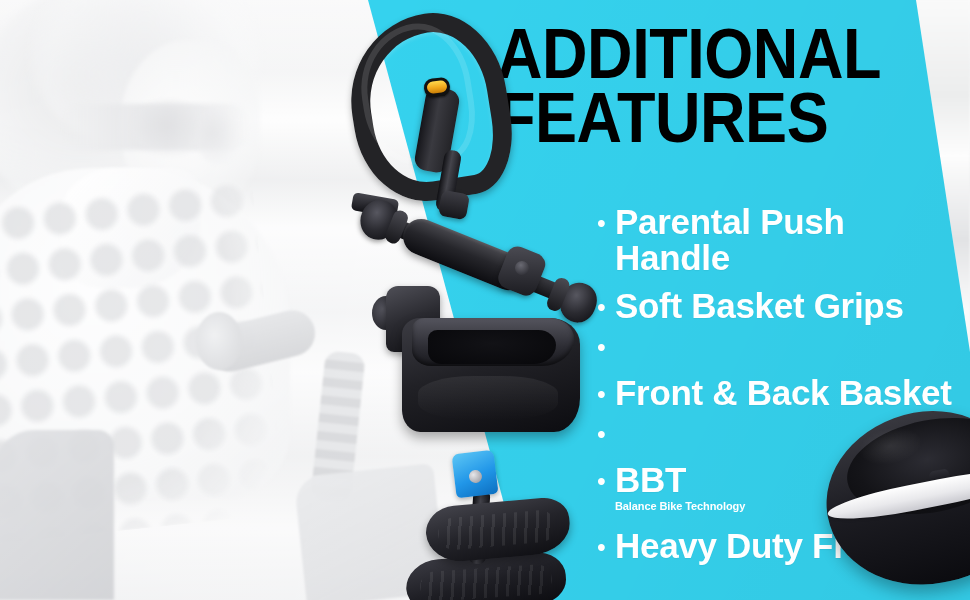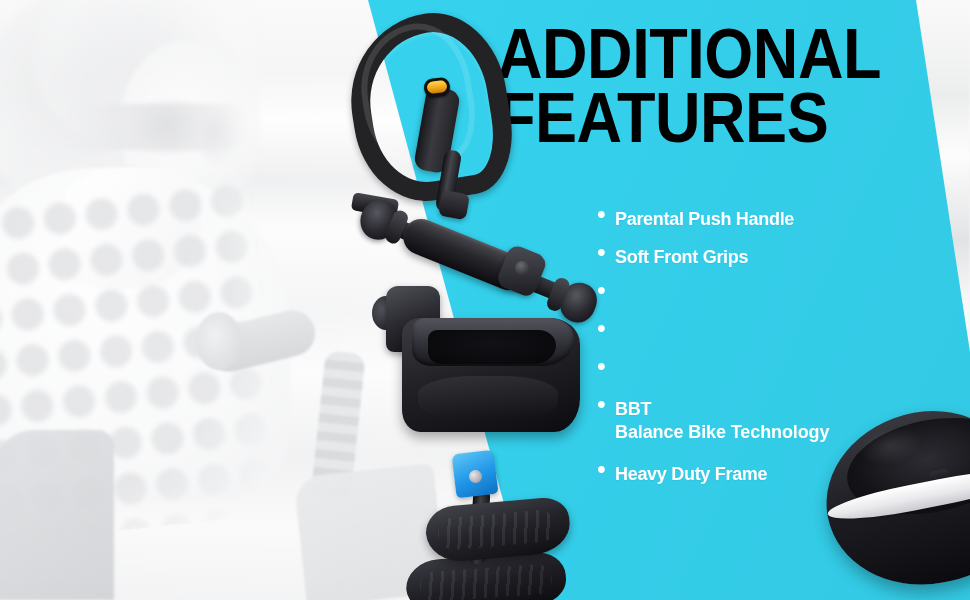--- a/index.html
+++ b/index.html
@@ -171,25 +171,25 @@
   }
   .bullet-row{
     display:flex;align-items:baseline;
     margin-bottom:13px;
   }
   .dot{
     width:13px;flex:0 0 13px;font-size:25px;line-height:1;color:#fff;
     margin-right:5px;transform:translateY(-2px);
   }
   .btext{
-    font-size:18px;font-weight:700;line-height:1.02;letter-spacing:-0.3px;
+    font-size:35px;font-weight:700;line-height:1.02;letter-spacing:-0.3px;
     text-shadow:0 1px 1px rgba(0,0,0,.05);
   }
   .sub{
-    font-size:18px;font-weight:700;color:#fff;
+    font-size:11px;font-weight:700;color:#fff;
     margin:2px 0 0 18px;letter-spacing:-0.1px;
   }
   .bullet-row.tight{margin-bottom:3px;}
   .bullet-row.afterSub{margin-top:16px;}
 
   
   .part{position:absolute;}
 
   
   .handle-loop{
@@ -424,29 +424,30 @@
 
   <div class="bullets">
 
     <div class="bullet-row">
       <span class="dot">•</span>
       <span class="btext">Parental Push Handle</span>
     </div>
 
     <div class="bullet-row">
       <span class="dot">•</span>
-      <span class="btext">Soft Front Grips</span>
+      <span class="btext">Soft Basket Grips</span>
     </div>
 
     <div class="bullet-row">
       <span class="dot">•</span>
     </div>
 
     <div class="bullet-row">
       <span class="dot">•</span>
+      <span class="btext">Front &amp; Back Basket</span>
     </div>
 
     <div class="bullet-row">
       <span class="dot">•</span>
     </div>
 
     <div class="bullet-row tight">
       <span class="dot">•</span>
       <span class="btext">BBT</span>
     </div>

